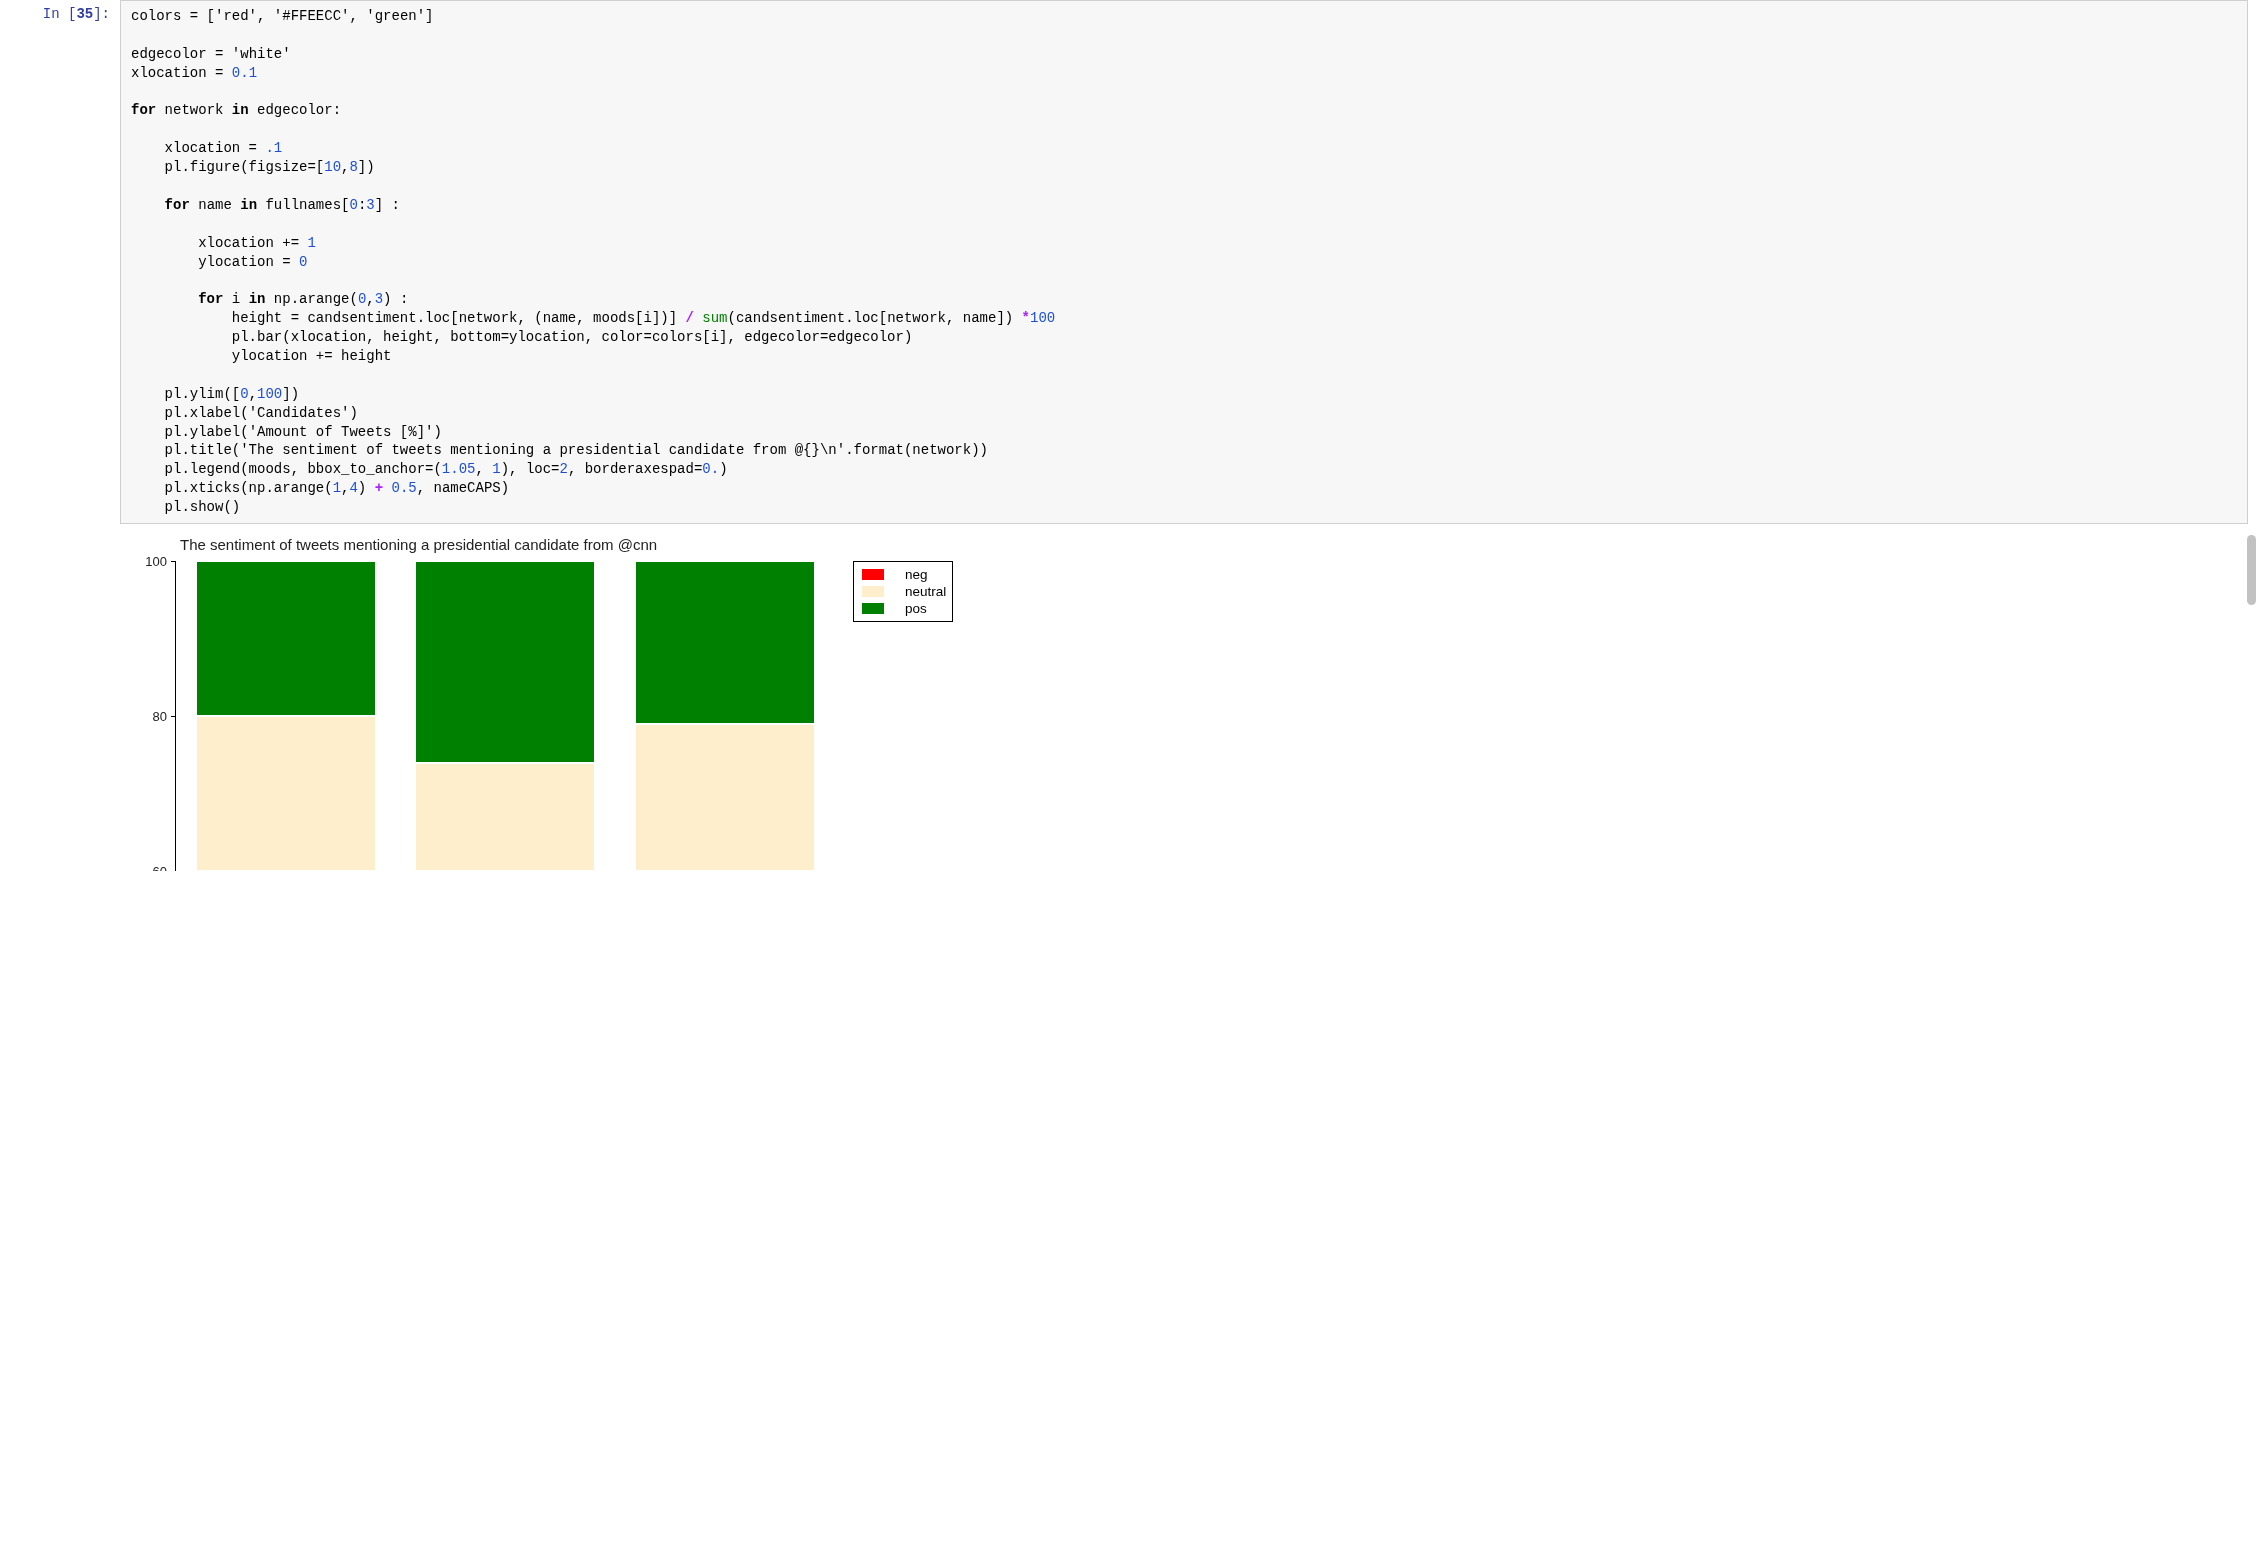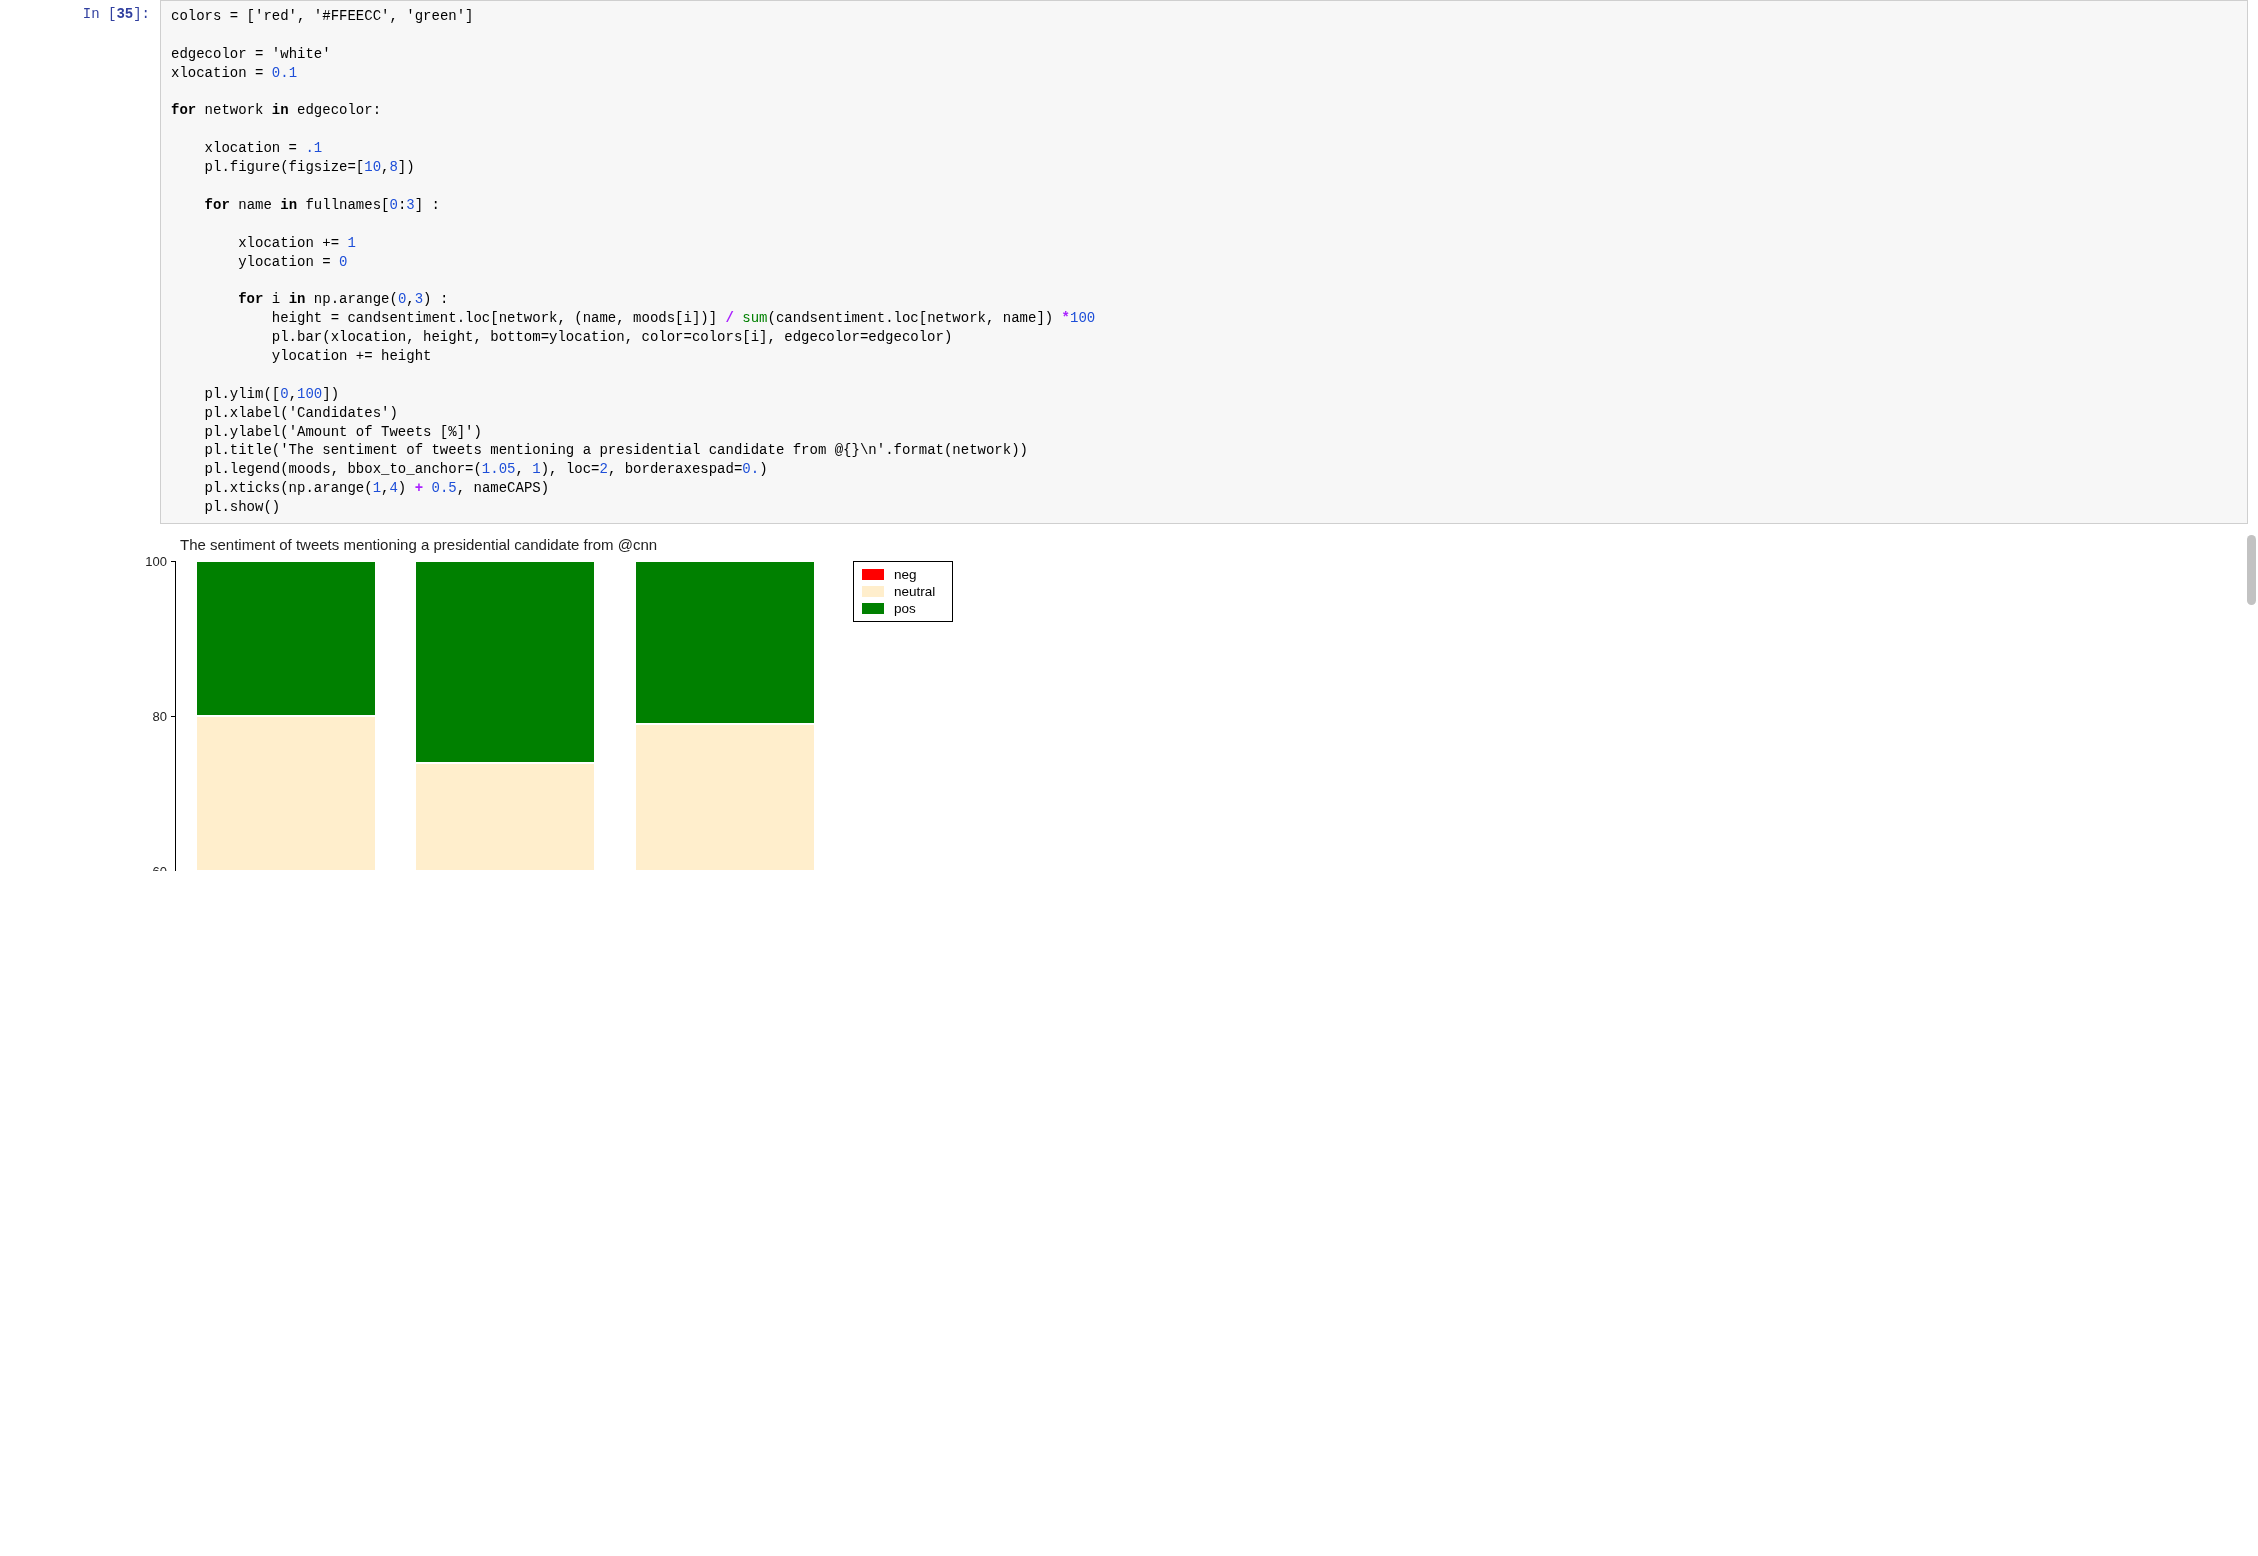--- a/index.html
+++ b/index.html
@@ -5,21 +5,20 @@
   * { box-sizing: border-box; margin: 0; padding: 0; }
   body {
     font-family: "Helvetica Neue", Helvetica, Arial, sans-serif;
     background: #ffffff;
     font-size: 14px;
     color: #000;
   }
   .notebook-cell {
     display: flex;
     padding: 0;
-    margin-left: 40px;
   }
   .prompt-area {
     width: 120px;
     flex-shrink: 0;
     text-align: right;
     padding: 6px 10px 0 0;
     font-family: Menlo, Monaco, Consolas, "Courier New", monospace;
     font-size: 14px;
   }
   .in-prompt { color: #303F9F; }
@@ -136,21 +135,21 @@
     border: 1px solid #000;
     background: #fff;
     padding: 4px 10px 4px 8px;
     width: 100px;
     height: fit-content;
     font-size: 13.5px;
   }
   .legend-row {
     display: flex;
     align-items: center;
-    gap: 10px;
+    gap: 21px;
     padding: 1px 0;
   }
   .legend-swatch {
     width: 22px;
     height: 11px;
     flex-shrink: 0;
   }
   .sw-neg { background: #ff0000; }
   .sw-neu { background: #FFEECC; }
   .sw-pos { background: #008000; }

